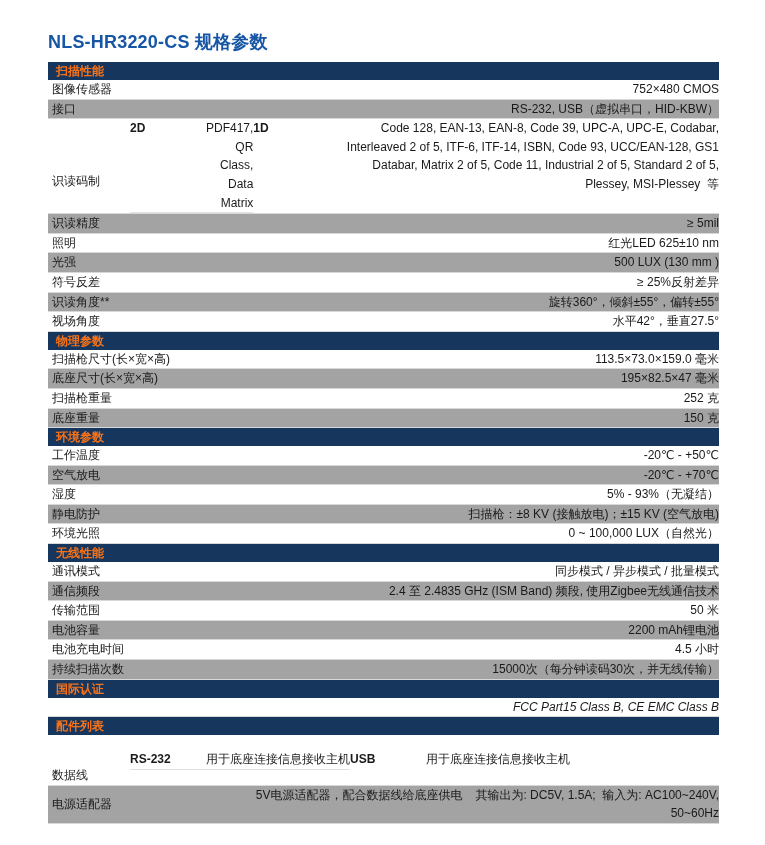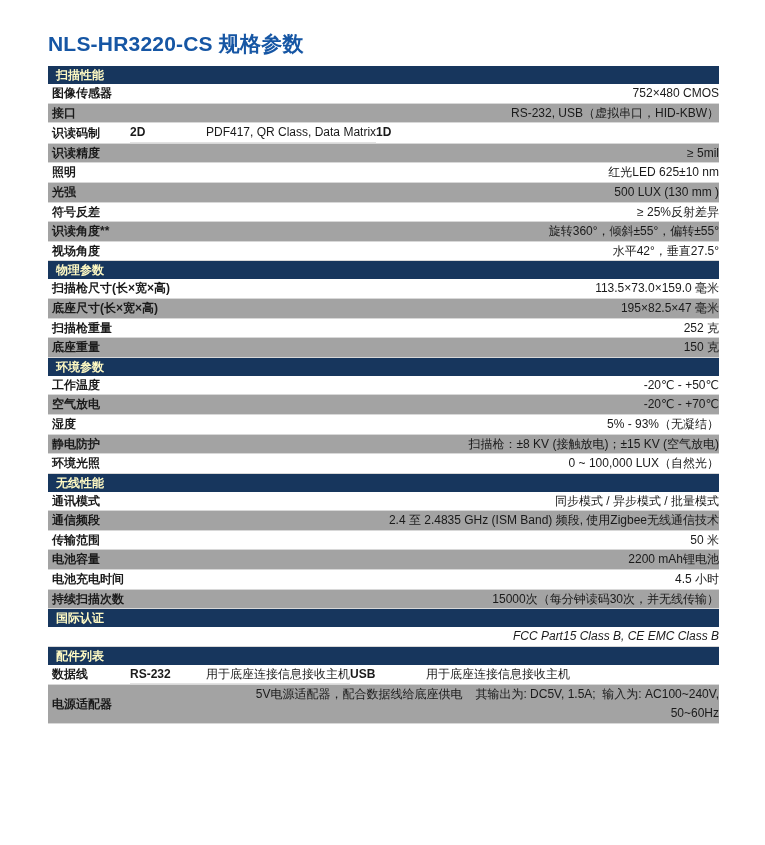--- a/index.html
+++ b/index.html
@@ -13,52 +13,52 @@
     color: #1a1a1a;
     overflow: hidden;
   }
   .doc {
     position: absolute;
     left: 48px;
     top: 30px;
     width: 671px;
   }
   .title {
-    font-size: 21px;
+    font-size: 18px;
     font-weight: bold;
     color: #1656A4;
     margin: 0 0 8px 0;
     letter-spacing: 0.2px;
   }
   .bar {
     background: #17365D;
-    color: #fef9c3;
+    color: #f97316;
     font-weight: bold;
     height: 18px;
     line-height: 18px;
     padding-left: 8px;
     font-size: 12px;
   }
   .row {
     display: flex;
     min-height: 18.6px;
     line-height: 18.6px;
     box-sizing: border-box;
     border-bottom: 1px solid #d8d8d8;
     background: #ffffff;
   }
   .row.stripe { background: #a3a3a3; }
   .lbl {
     width: 158px;
     flex: none;
-    font-weight: bold;
+    font-weight: normal;
     padding-left: 4px;
     box-sizing: border-box;
   }
-  .lbl.narrow { width: 82px; }
+  .lbl.narrow { width: 82px; margin-top: 31px; }
   .row.group { align-items: center; }
   .row.group .lbl { align-self: center; }
   .sub {
     width: 76px;
     flex: none;
     font-weight: bold;
   }
   .val {
     flex: 1;
     white-space: pre-wrap;
@@ -99,20 +99,21 @@
     </div>
     <div class="row group">
       <span class="lbl narrow">识读码制</span>
       <div class="subcol">
         <div class="subrow">
           <span class="sub">2D</span>
           <span class="val">PDF417, QR Class, Data Matrix</span>
         </div>
         <div class="subrow">
           <span class="sub">1D</span>
+          <span class="val">Code 128, EAN-13, EAN-8, Code 39, UPC-A, UPC-E, Codabar, Interleaved 2 of 5, ITF-6, ITF-14, ISBN, Code 93, UCC/EAN-128, GS1 Databar, Matrix 2 of 5, Code 11, Industrial 2 of 5, Standard 2 of 5, Plessey, MSI-Plessey  等</span>
         </div>
       </div>
     </div>
     <div class="row stripe">
       <span class="lbl">识读精度</span>
       <span class="val">≥ 5mil</span>
     </div>
     <div class="row">
       <span class="lbl">照明</span>
       <span class="val">红光LED 625±10 nm</span>

